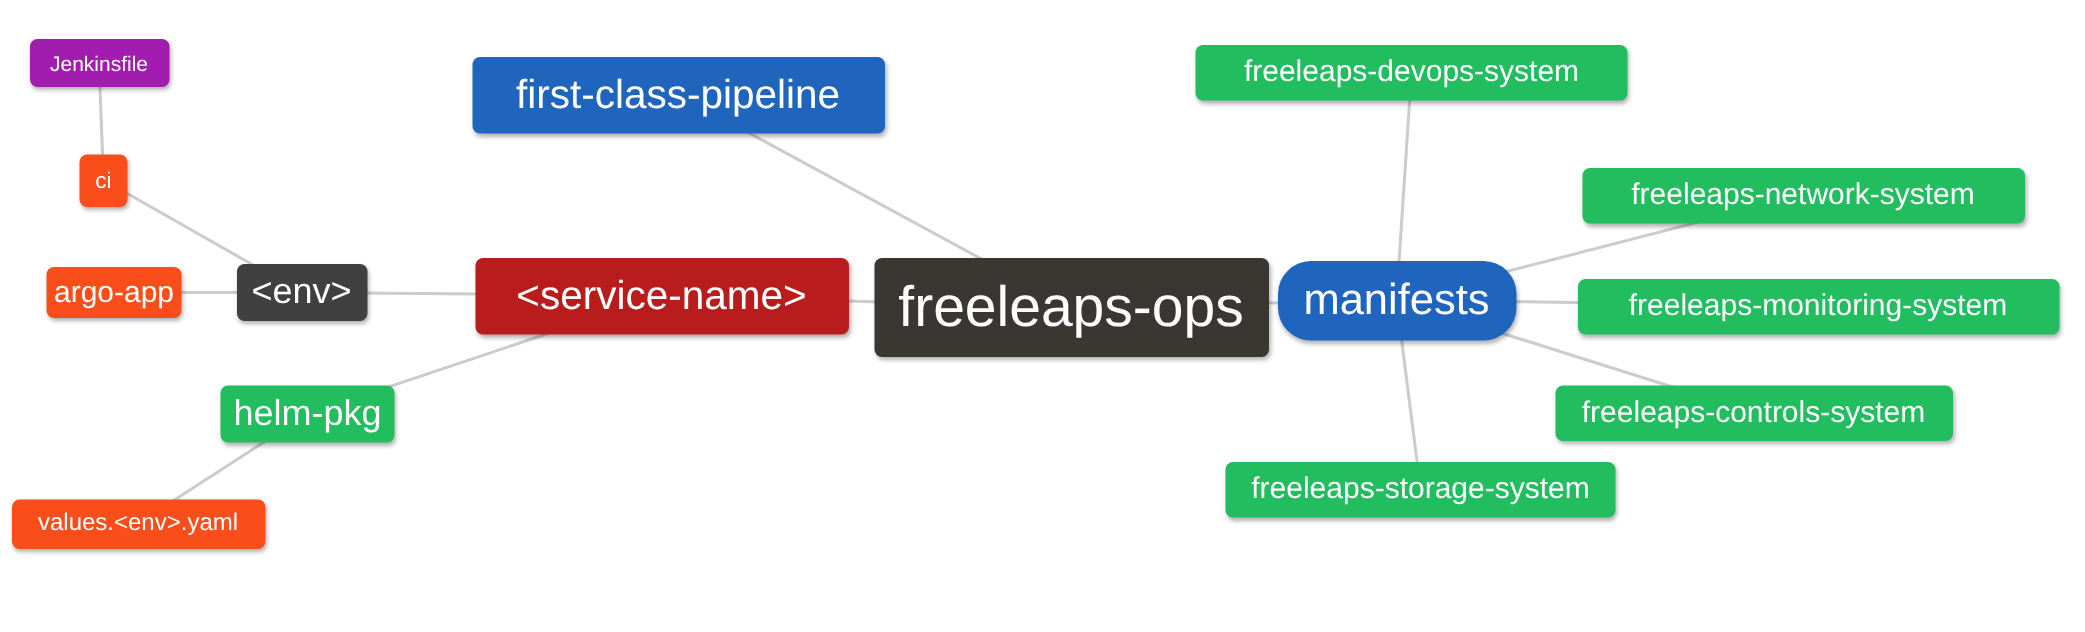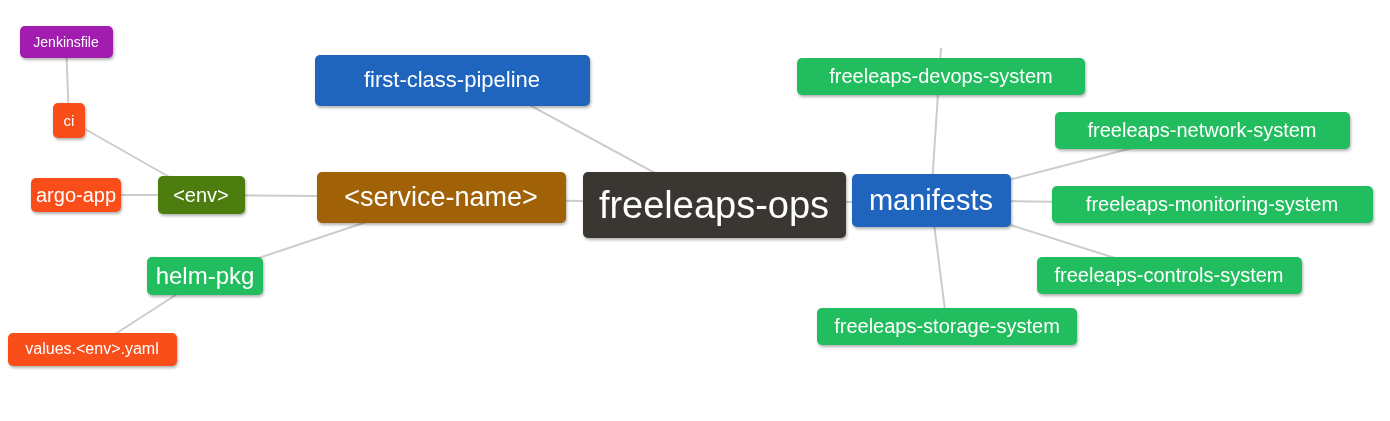--- a/index.html
+++ b/index.html
@@ -60,42 +60,42 @@
     </svg>
 <div class="node" style="left: 19.5px; top: 26px; width: 93px; height: 32px; background: #a21caf; font-size: 14px;">
       <span>Jenkinsfile</span>
     </div>
     <div class="node" style="left: 53px; top: 102.5px; width: 32px; height: 35px; background: rgb(249, 78, 26); font-size: 15px;">
       <span>ci</span>
     </div>
     <div class="node" style="left: 31px; top: 178px; width: 90px; height: 34px; background: rgb(249, 78, 26); font-size: 20px;">
       <span>argo-app</span>
     </div>
-    <div class="node" style="left: 157.5px; top: 176px; width: 87px; height: 38px; background: #4d7c0f; font-size: 20px;">
+    <div class="node" style="left: 157.5px; top: 176px; width: 87px; height: 38px; background: #404040; font-size: 24px;">
       <span>&lt;env&gt;</span>
     </div>
     <div class="node" style="left: 147px; top: 257px; width: 116px; height: 38px; background: rgb(34, 189, 94); font-size: 24px;">
       <span>helm-pkg</span>
     </div>
     <div class="node" style="left: 7.5px; top: 332.5px; width: 169px; height: 33px; background: rgb(249, 78, 26); font-size: 16px; align-items: center;">
       <span>values.&lt;env&gt;.yaml</span>
     </div>
-    <div class="node" style="left: 314.5px; top: 37.5px; width: 275px; height: 51px; background: rgb(32, 101, 189); font-size: 22px; margin-top: 17px;">
+    <div class="node" style="left: 314.5px; top: 37.5px; width: 275px; height: 51px; background: rgb(32, 101, 189); font-size: 27px;">
       <span>first-class-pipeline</span>
     </div>
-    <div class="node" style="left: 316.5px; top: 171.5px; width: 249px; height: 51px; background: #a16207; font-size: 27px;">
+    <div class="node" style="left: 316.5px; top: 171.5px; width: 249px; height: 51px; background: #b91c1c; font-size: 27px;">
       <span>&lt;service-name&gt;</span>
     </div>
     <div class="node" style="left: 582.5px; top: 172px; width: 263px; height: 66px; background: rgb(58, 55, 51); font-size: 38px;">
       <span>freeleaps-ops</span>
     </div>
-    <div class="node" style="left: 851.5px; top: 173.5px; width: 159px; height: 53px; background: rgb(32, 101, 189); font-size: 29px;">
+    <div class="node" style="left: 851.5px; top: 173.5px; width: 159px; height: 53px; background: rgb(32, 101, 189); font-size: 29px; border-radius: 22px;">
       <span>manifests</span>
     </div>
-    <div class="node" style="left: 797px; top: 29.5px; width: 288px; height: 37px; background: rgb(34, 189, 94); font-size: 20px; margin-top: 28px;">
+    <div class="node" style="left: 797px; top: 29.5px; width: 288px; height: 37px; background: rgb(34, 189, 94); font-size: 20px;">
       <span>freeleaps-devops-system</span>
     </div>
     <div class="node" style="left: 1054.5px; top: 111.5px; width: 295px; height: 37px; background: rgb(34, 189, 94); font-size: 20px;">
       <span>freeleaps-network-system</span>
     </div>
     <div class="node" style="left: 1051.5px; top: 185.5px; width: 321px; height: 37px; background: rgb(34, 189, 94); font-size: 20px;">
       <span>freeleaps-monitoring-system</span>
     </div>
     <div class="node" style="left: 1036.5px; top: 256.5px; width: 265px; height: 37px; background: rgb(34, 189, 94); font-size: 20px;">
       <span>freeleaps-controls-system</span>

